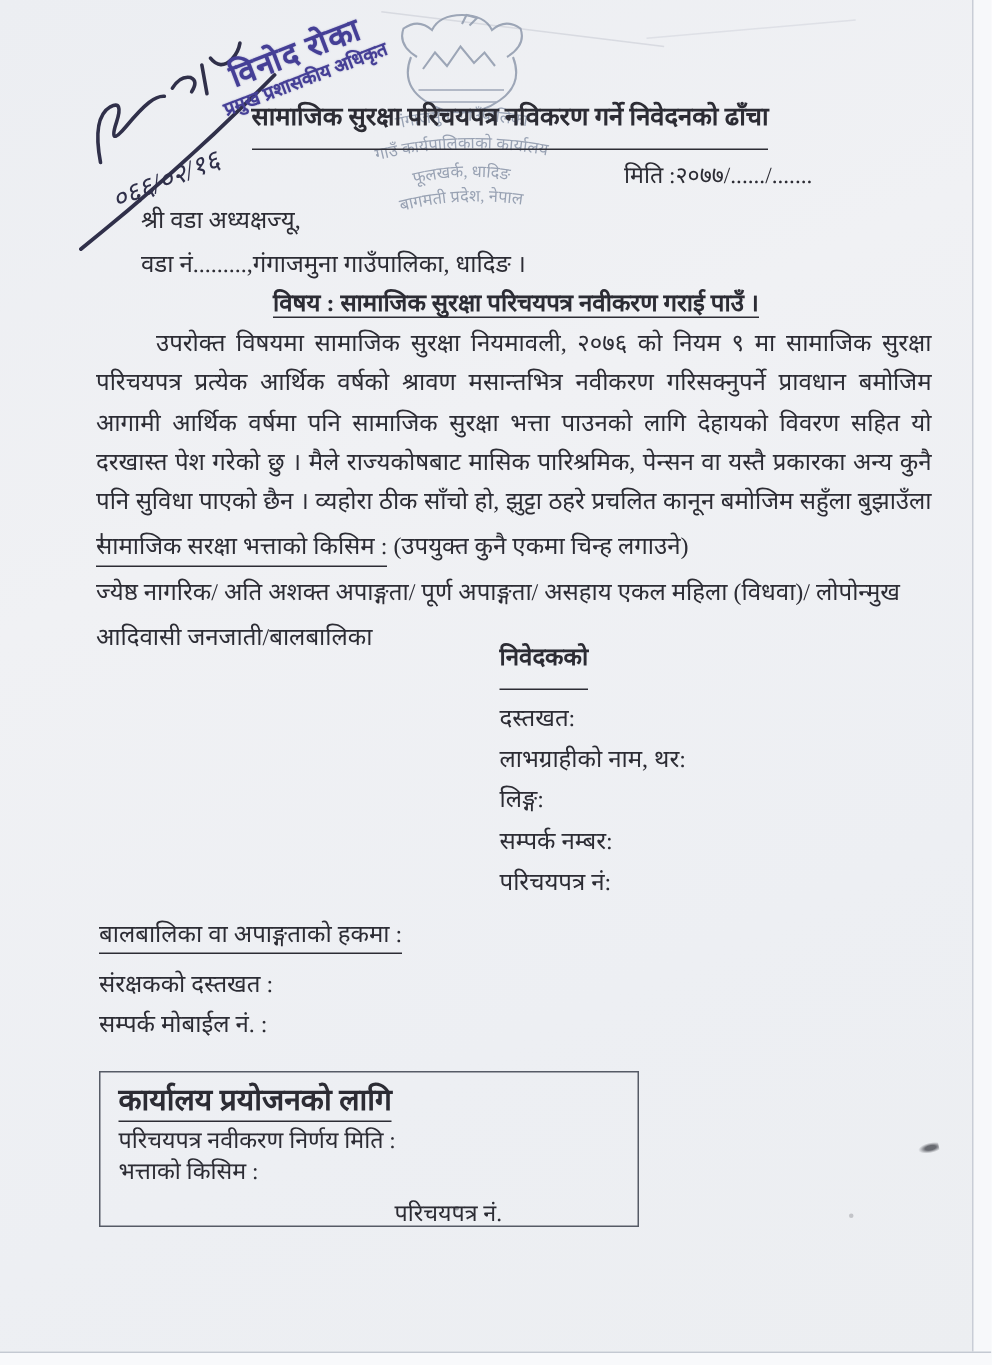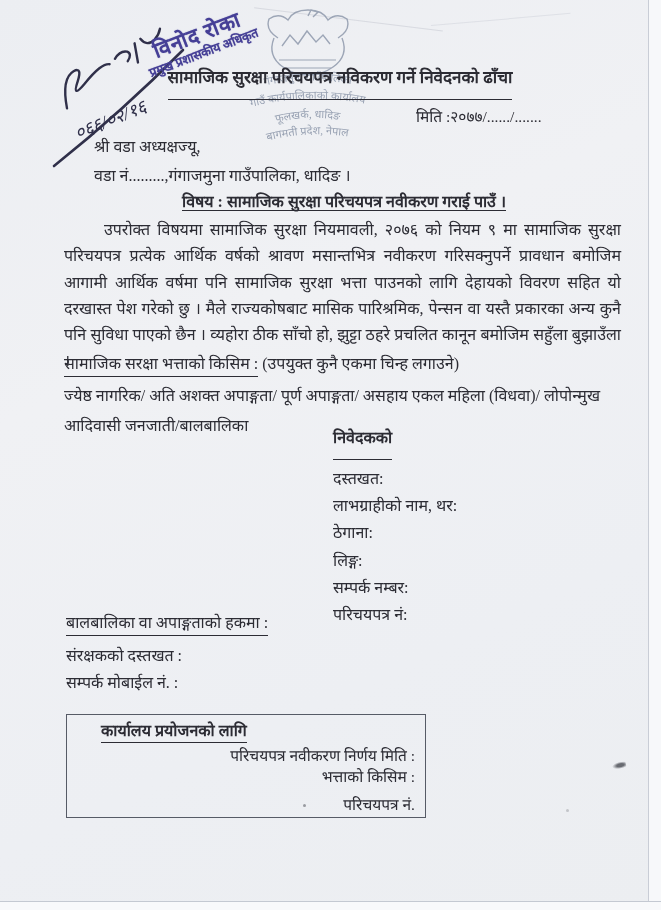--- a/index.html
+++ b/index.html
@@ -64,23 +64,23 @@
     display:inline-block; padding-bottom:11px; margin-bottom:7px; }
   .applicant .fld { height:27.2px; }
 
   .guardian { position:absolute; left:66px; top:611px; font-size:16px; }
   .guardian .hd { font-weight:normal; border-bottom:1.6px solid #2c2c34;
     display:inline-block; padding-bottom:2px; margin-bottom:8px; }
   .guardian .fld { height:26.8px; }
 
   .office-box { position:absolute; left:66px; top:714px; width:360px; height:104px;
     border:1.6px solid #565b66; padding:4px 10px 0 12px; font-size:15.5px; }
-  .office-box .hd { font-weight:bold; font-size:16px; border-bottom:1.5px solid #2c2c34;
-    display:inline-block; padding-bottom:1px; margin-bottom:2px;margin-left:22px; }
-  .office-box .ln { line-height:21px;text-align:right; }
+  .office-box .hd { font-weight:bold; font-size:20px; border-bottom:1.5px solid #2c2c34;
+    display:inline-block; padding-bottom:1px; margin-bottom:2px; }
+  .office-box .ln { line-height:21px; }
   .office-box .id-ln { margin-left:184px; margin-top:7px; }
 </style>
 </head>
 <body>
 
 <div class="page">
 
   <div class="scan-edge-right"></div>
   <div class="scan-edge-bottom"></div>
   <div class="crease-1"></div>
@@ -155,21 +155,20 @@
   <div class="allow-line">
     <span class="h">सामाजिक सरक्षा भत्ताको किसिम :</span><span> (उपयुक्त कुनै एकमा चिन्ह लगाउने)</span>
   </div>
 
   <div class="allow-options">ज्येष्ठ नागरिक/ अति अशक्त अपाङ्गता/ पूर्ण अपाङ्गता/ असहाय एकल महिला (विधवा)/ लोपोन्मुख आदिवासी जनजाती/बालबालिका</div>
 
   <div class="applicant">
     <div class="hd">निवेदकको</div>
     <div class="fld">दस्तखत:</div>
     <div class="fld">लाभग्राहीको नाम, थर:</div>
-    <div class="fld">ठेगाना:</div>
     <div class="fld">लिङ्ग:</div>
     <div class="fld">सम्पर्क नम्बर:</div>
     <div class="fld">परिचयपत्र नं:</div>
   </div>
 
   <div class="guardian">
     <div><span class="hd">बालबालिका वा अपाङ्गताको हकमा :</span></div>
     <div class="fld">संरक्षकको दस्तखत :</div>
     <div class="fld">सम्पर्क मोबाईल नं. :</div>
   </div>

